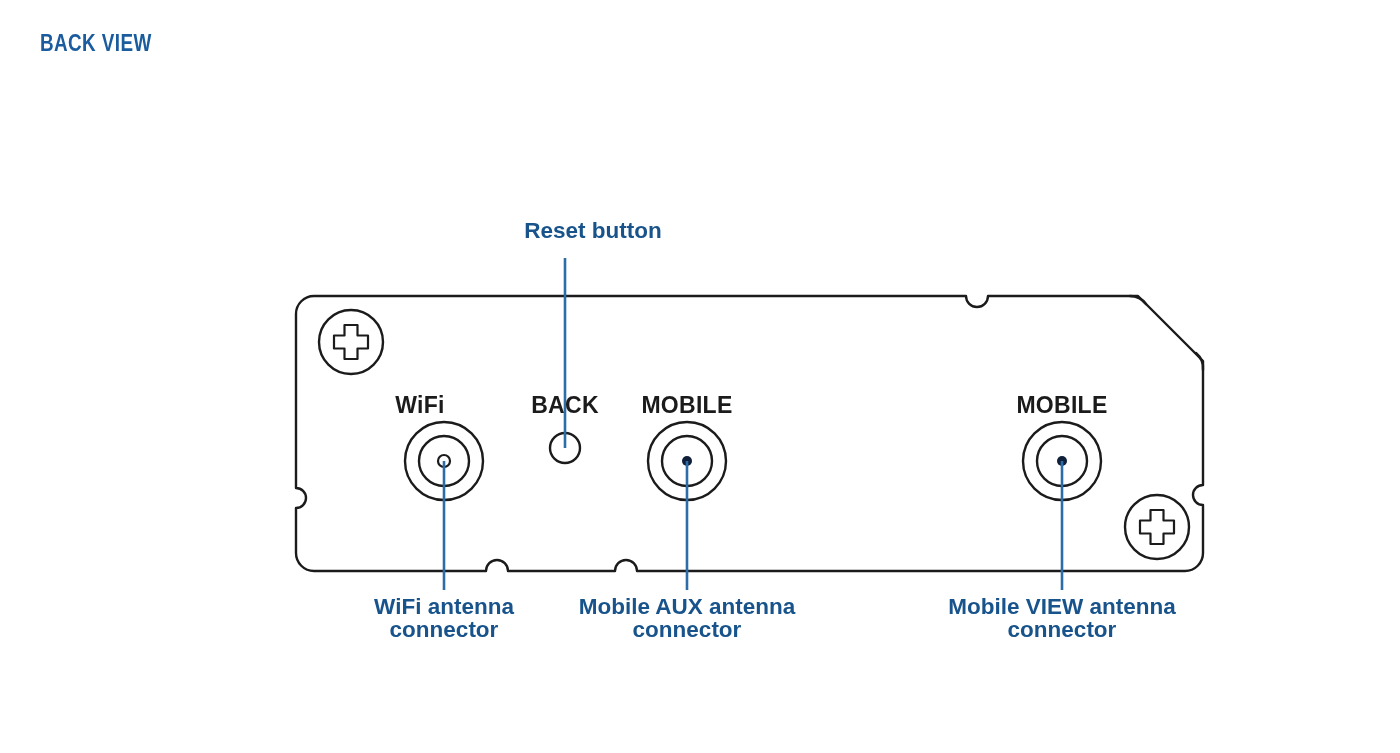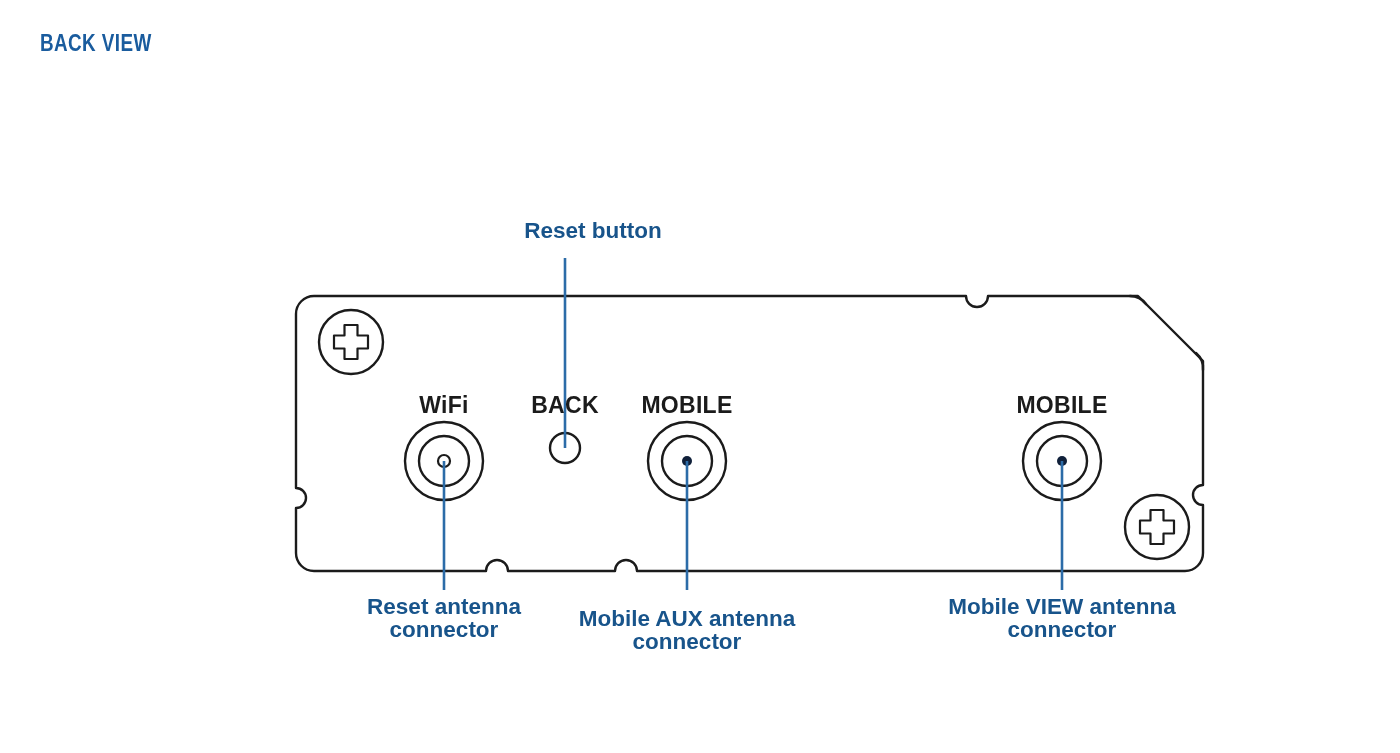--- a/index.html
+++ b/index.html
@@ -122,24 +122,24 @@
     <circle cx="1062" cy="461" r="25" fill="none" stroke="#1b1b1b" stroke-width="2.4"></circle>
     <circle cx="1062" cy="461" r="5" fill="#10203a" stroke="none"></circle>
   </g>
 
   <line x1="565" y1="258" x2="565" y2="448" stroke="#2c6ca8" stroke-width="2.6"></line>
   <line x1="444" y1="461" x2="444" y2="590" stroke="#2c6ca8" stroke-width="2.6"></line>
   <line x1="687" y1="461" x2="687" y2="590" stroke="#2c6ca8" stroke-width="2.6"></line>
   <line x1="1062" y1="461" x2="1062" y2="590" stroke="#2c6ca8" stroke-width="2.6"></line>
 </svg>
 
-<div class="port-label" style="left:444px; top:392px;text-align:right;">WiFi</div>
+<div class="port-label" style="left:420px; top:392px;text-align:right;">WiFi</div>
 <div class="port-label" style="left:565px; top:392px;">BACK</div>
 <div class="port-label" style="left:687px; top:392px;">MOBILE</div>
 <div class="port-label" style="left:1062px; top:392px;">MOBILE</div>
 
 <div class="callout-label" style="left:565px; top:219px;margin-left:28px;">Reset button</div>
-<div class="callout-label" style="left:444px; top:595px;">Reset antenna
+<div class="callout-label" style="left:444px; top:595px;">WiFi antenna
 connector</div>
-<div class="callout-label" style="left:687px; top:595px;margin-top:12px;">Mobile AUX antenna
+<div class="callout-label" style="left:687px; top:595px;">Mobile AUX antenna
 connector</div>
 <div class="callout-label" style="left:1062px; top:595px;">Mobile VIEW antenna
 connector</div>
 
 </body></html>

